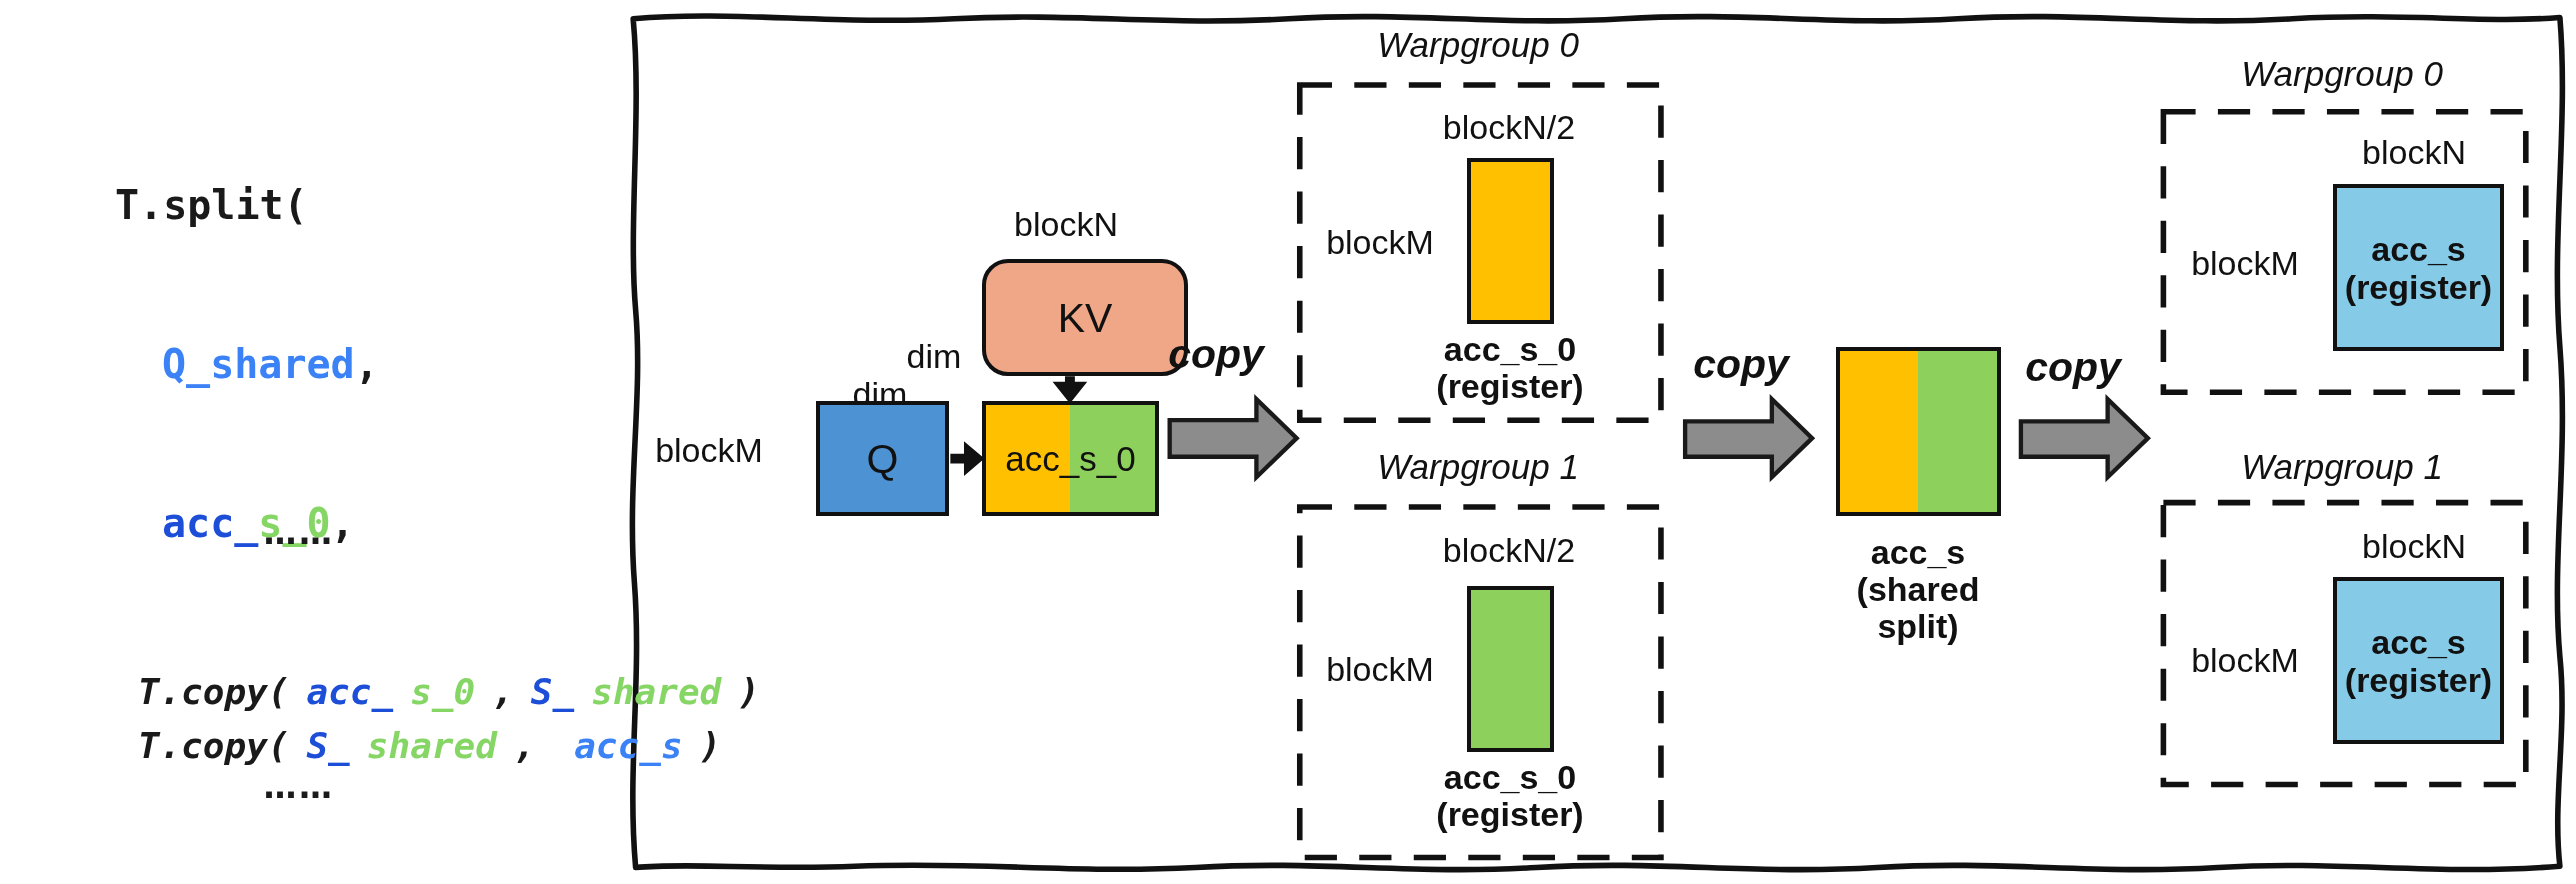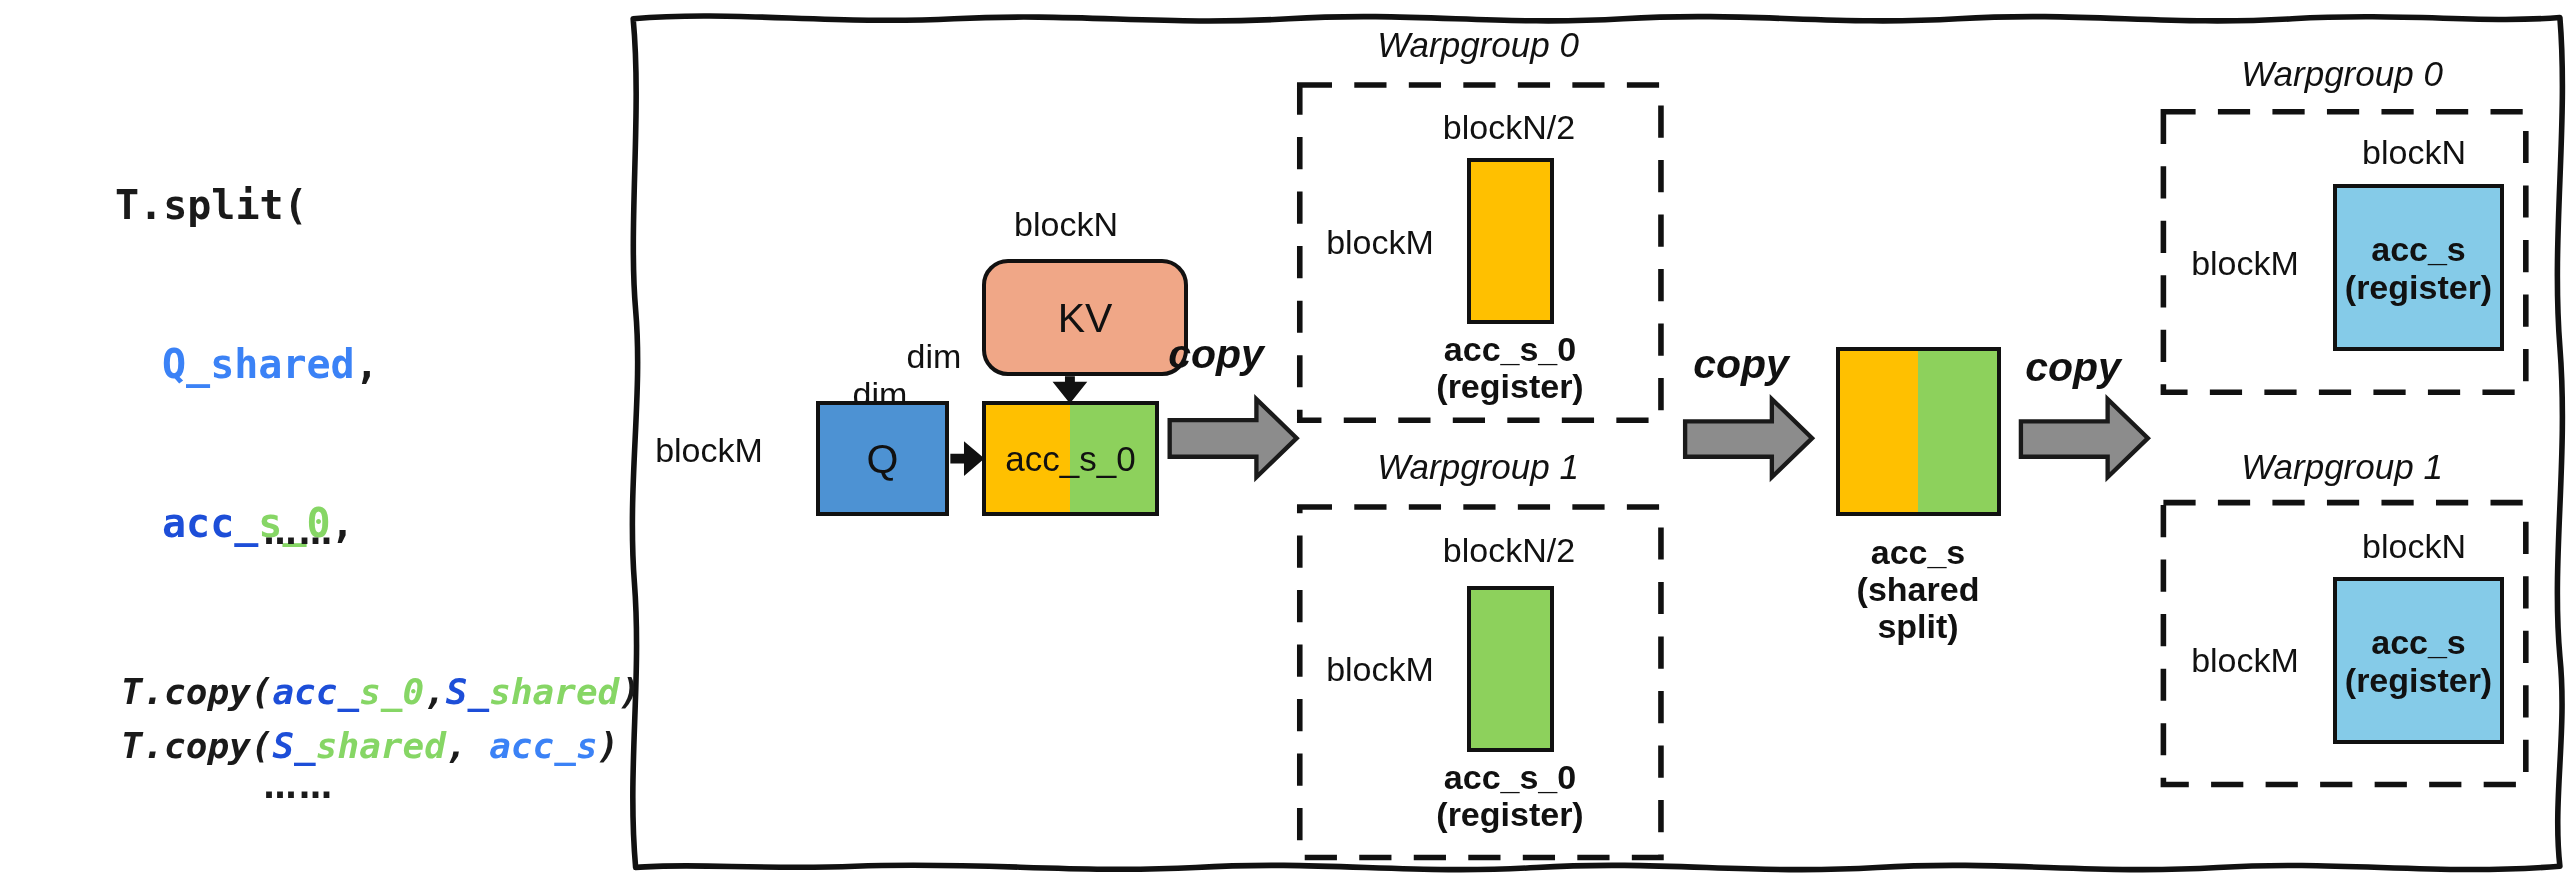--- a/index.html
+++ b/index.html
@@ -6,21 +6,21 @@
   #canvas{position:absolute;left:0;top:0;width:2576px;height:885px;background:#fff;
           font-family:"Liberation Sans",sans-serif;color:#111;}
   .abs{position:absolute;}
   .ctr{transform:translate(-50%,-50%);white-space:nowrap;}
 
   
   .code{font-family:"DejaVu Sans Mono",monospace;font-weight:bold;font-size:40px;
         line-height:53px;white-space:pre;color:#1a1a1a;}
   .code2{font-size:36px;}
   .ind{padding-left:47px;}
-  .it{font-style:italic;}
+  .it{font-style:italic;margin-left:17px;}
   .c-blue{color:#3b82f6;}
   .c-orange{color:#C05A15;}
   .c-gold{color:#1d4ed8;}
   .c-green{color:#86D665;}
   .dots{font-family:"DejaVu Sans",sans-serif;font-weight:bold;font-size:33px;color:#1a1a1a;letter-spacing:2.5px;}
 
   
   .box{position:absolute;box-sizing:border-box;border:4.3px solid #111;}
   .fill-q{background:#4D92D3;}
   .fill-kv{background:#F0A787;}

